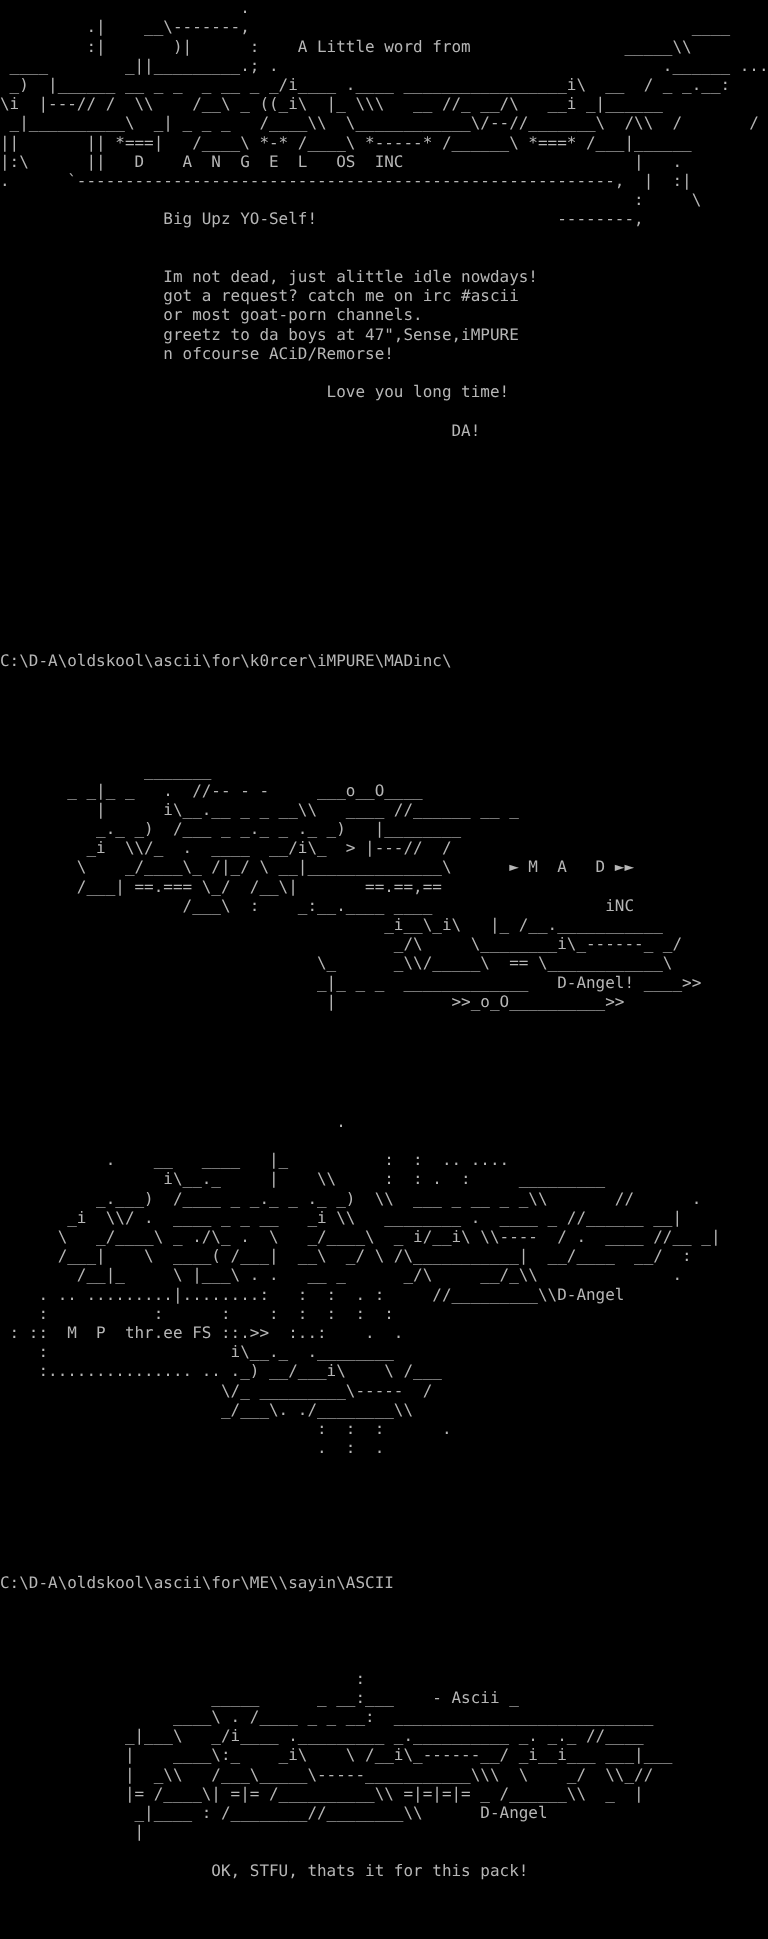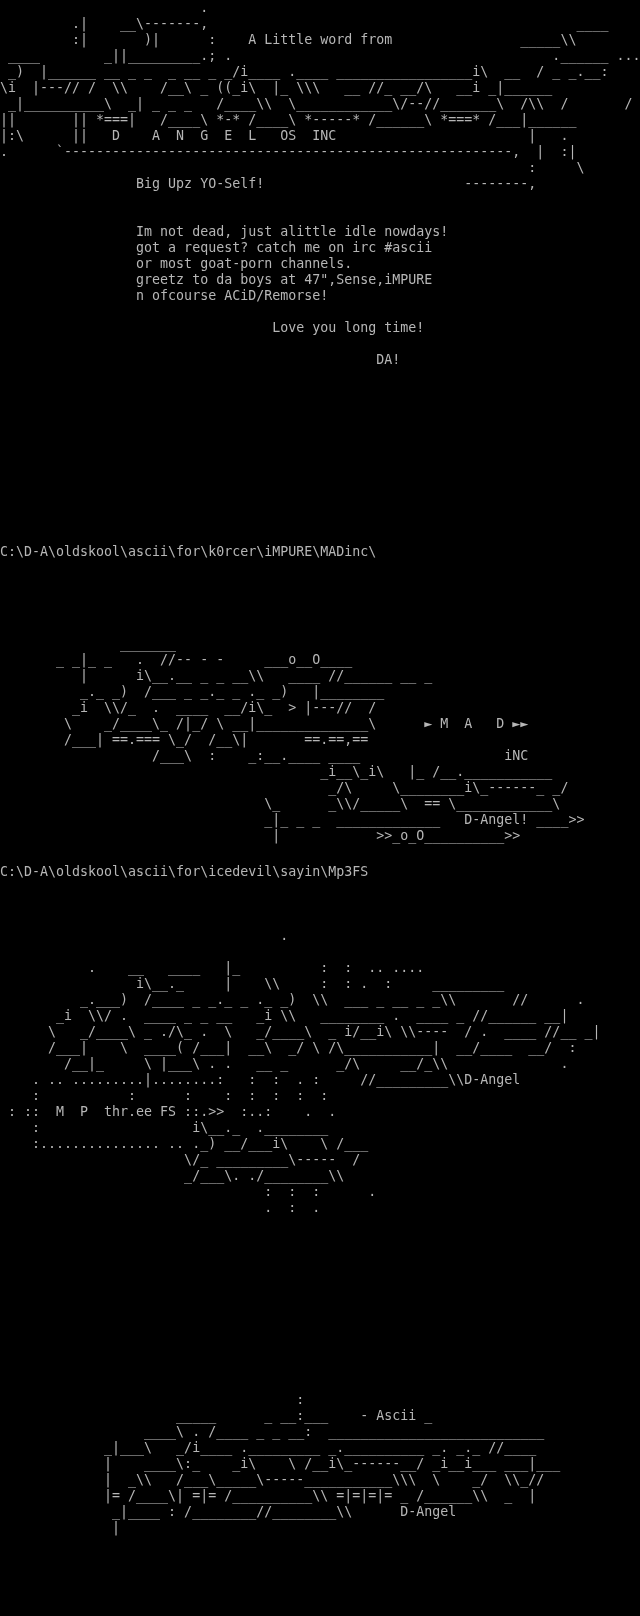--- a/index.html
+++ b/index.html
@@ -59,45 +59,46 @@
          _i  \\/_  .  ____  __/i\_  &gt; |---//  /
         \    _/____\_ /|_/ \ __|______________\      ► M  A   D ►►
         /___| ==.=== \_/  /__\|       ==.==,==
                    /___\  :    _:__.____ ____                  iNC
                                         _i__\_i\   |_ /__.___________
                                          _/\     \________i\_------_ _/
                                  \_      _\\/_____\  == \____________\
                                  _|_ _ _  _____________   D-Angel! ____&gt;&gt;
                                   |            &gt;&gt;_o_O__________&gt;&gt;</pre>
 
-  <pre class="tblock" style="top:864px">C:\D-A\oldskool\ascii\for\icedevil\sayin\Mp3FS</pre>
 
   <pre class="tblock" style="top:928px">                                   .
 
            .    __   ____   |_          :  :  .. ....
                  i\__._     |    \\     :  : .  :     _________
           _.___)  /____ _ _._ _ ._ _)  \\  ___ _ __ _ _\\       //      .
        _i  \\/ .  ____ _ _ __   _i \\   ________ .  ____ _ //______ __|
       \   _/____\ _ ./\_ .  \   _/____\  _ i/__i\ \\----  / .  ____ //__ _|
       /___|    \  ____( /___|  __\  _/ \ /\___________|  __/____  __/  :
         /__|_     \ |___\ . .   __ _      _/\     __/_\\              .
     . .. .........|........:   :  :  . :     //_________\\D-Angel
     :           :      :    :  :  :  :  :
  : ::  M  P  thr.ee FS ::.&gt;&gt;  :..:    .  .
     :                   i\__._  .________
     :............... .. ._) __/___i\    \ /___
                        \/_ _________\-----  /
                        _/___\. ./________\\
                                  :  :  :      .
                                  .  :  .</pre>
 
+  <pre class="tblock" style="top:1312px">C:\D-A\oldskool\ascii\for\ME\\sayin\ASCII</pre>
 
   <pre class="tblock" style="top:1392px">                                     :
                       _____      _ __:___    - Ascii _
                   ____\ . /____ _ _ __:  ___________________________
              _|___\   _/i____ ._________ _.__________ _. _._ //____
              |    ____\:_    _i\    \ /__i\_------__/ _i__i___ ___|___
              |  _\\   /___\_____\-----___________\\\  \    _/  \\_//
              |= /____\| =|= /__________\\ =|=|=|= _ /______\\  _  |
               _|____ : /________//________\\      D-Angel
               |</pre>
 
+  <pre class="tblock" style="top:1552px">                      OK, STFU, thats it for this pack!</pre>
 </div>
 
 </body></html>

